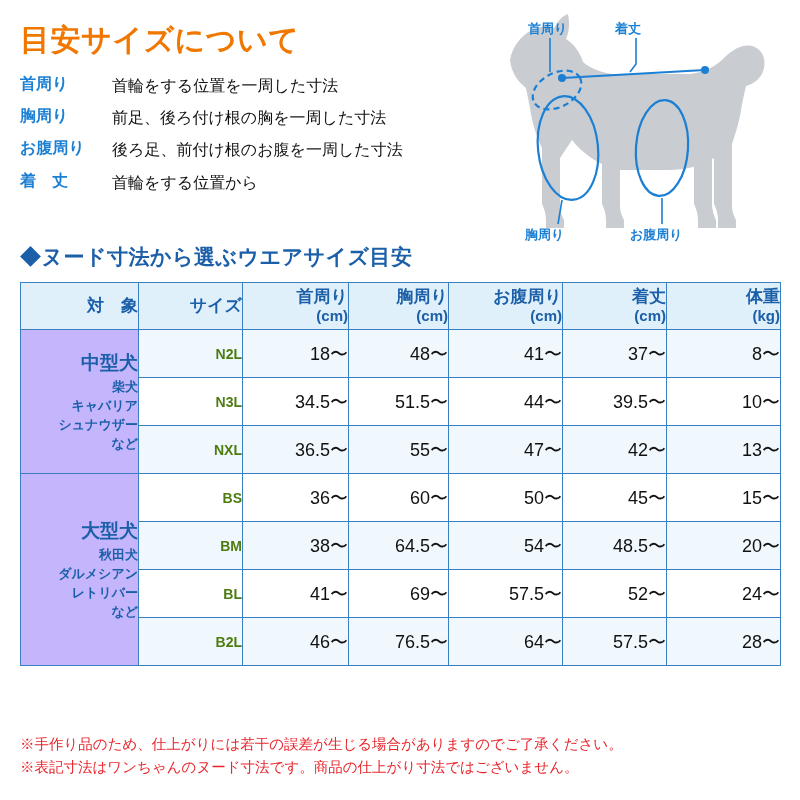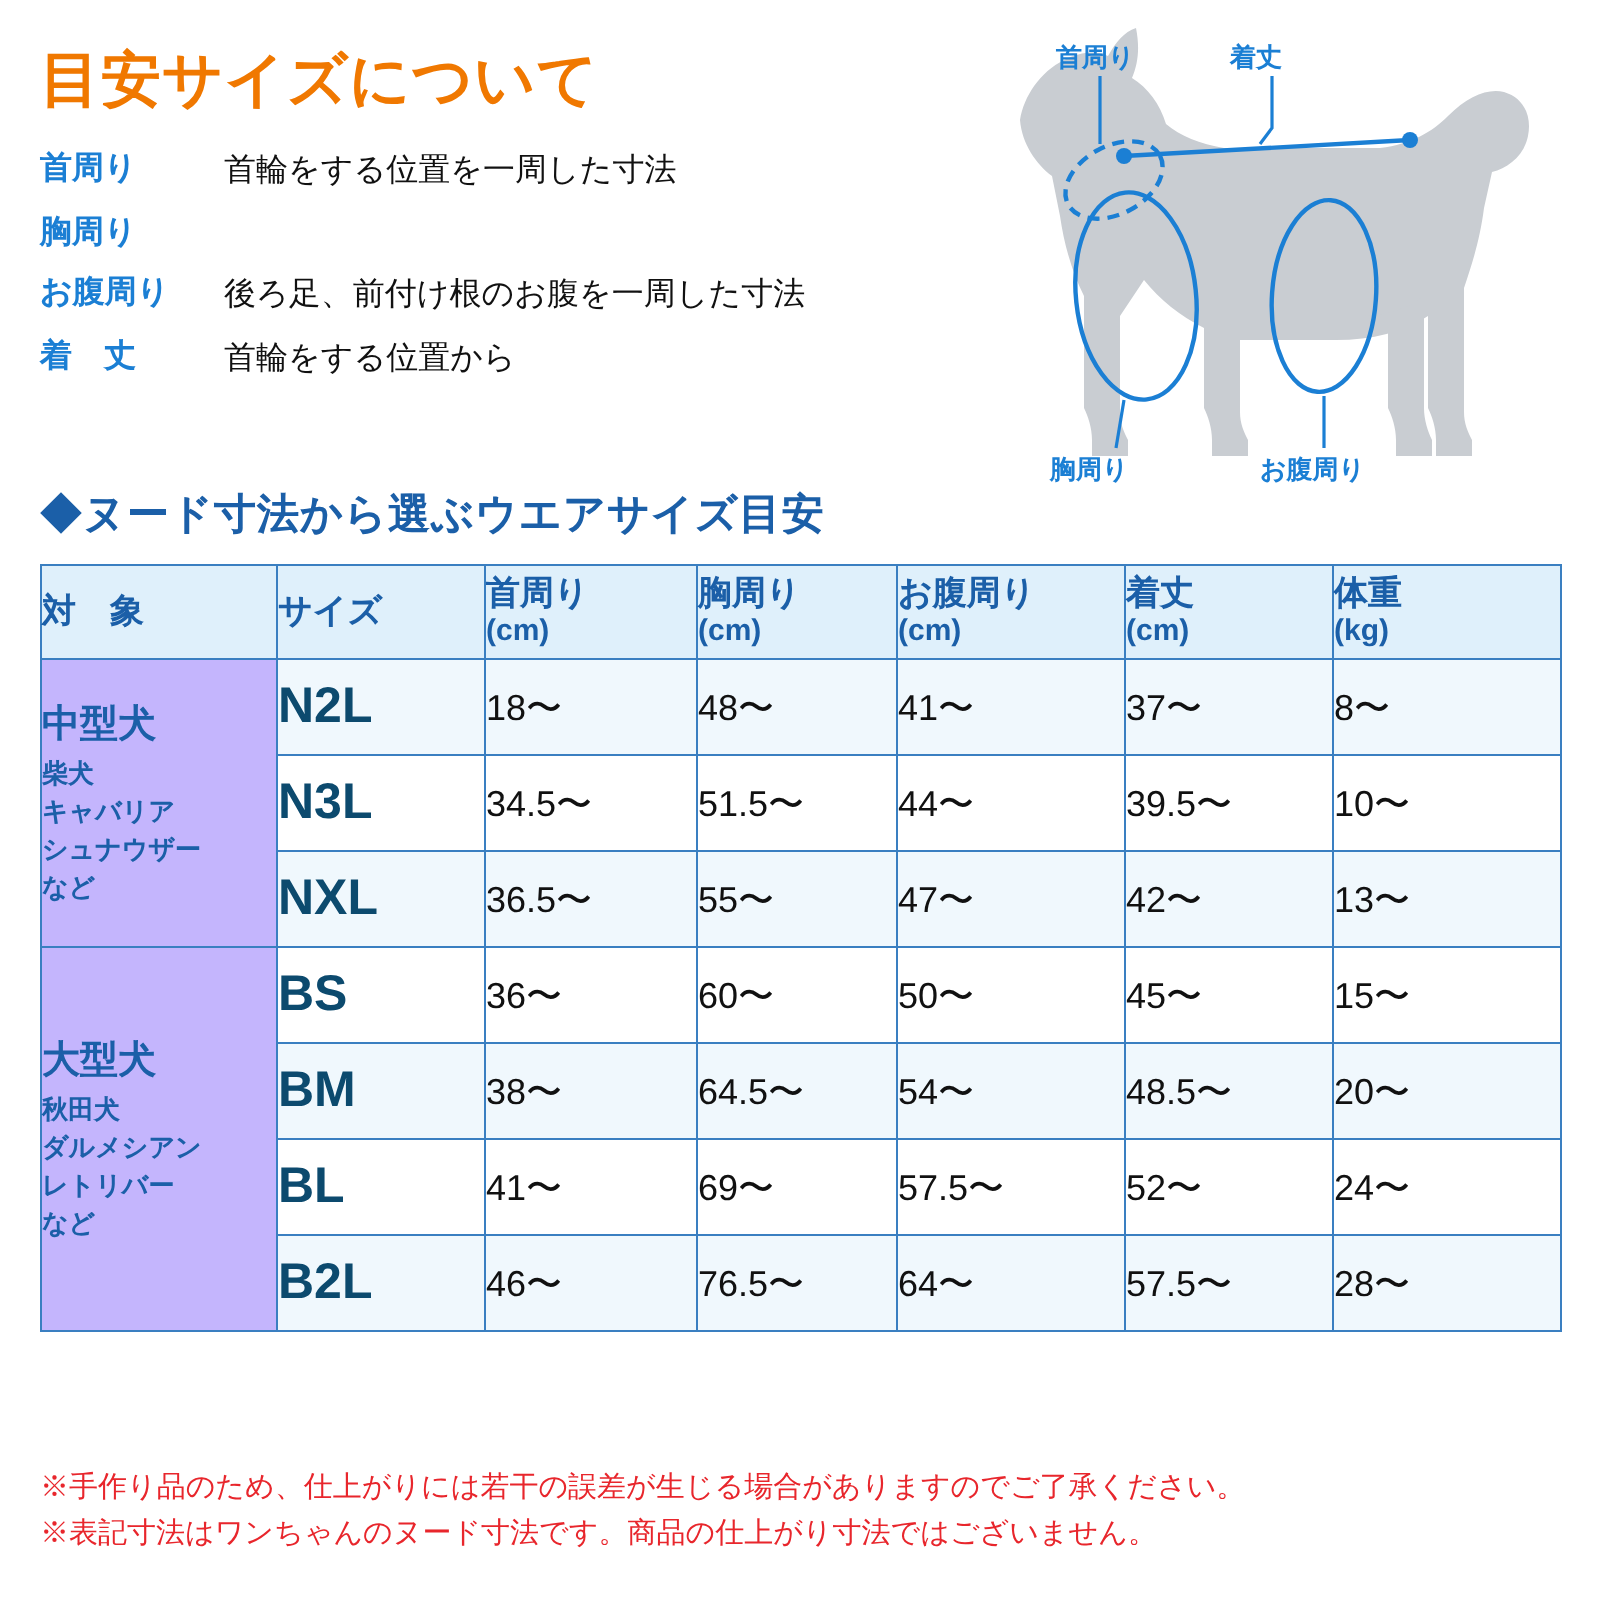--- a/index.html
+++ b/index.html
@@ -101,21 +101,21 @@
     position: absolute;
     left: 20px;
     top: 282px;
     width: 760px;
     border-collapse: collapse;
     table-layout: fixed;
   }
   table.size-table th,
   table.size-table td {
     border: 1px solid #3a7fc1;
-    text-align: left;
+    text-align: right;
     vertical-align: middle;
     padding: 0;
     margin-left: 44px;
   }
   table.size-table thead th {
     background: #dff0fb;
     color: #1b5fa8;
     font-size: 17px;
     font-weight: bold;
     height: 46px;
@@ -139,23 +139,23 @@
     margin-bottom: 2px;
   }
   td.target-cell .t-sub {
     display: block;
     font-size: 13px;
     font-weight: bold;
     color: #1b5fa8;
     line-height: 1.45;
   }
   td.size-cell {
-    font-size: 25px;
-    font-weight: bold;
-    color: #0c4a6e;
+    font-size: 14px;
+    font-weight: bold;
+    color: #4d7c0f;
     height: 47px;
   }
   td.num-cell {
     font-size: 18px;
     color: #111;
     font-weight: normal;
   }
   tr.shade td.size-cell,
   tr.shade td.num-cell {
     background: #f0f8fd;
@@ -189,20 +189,21 @@
 
   <div class="title">目安サイズについて</div>
 
   <div class="defs">
     <div class="def-row">
       <div class="def-term">首周り</div>
       <div class="def-desc">首輪をする位置を一周した寸法</div>
     </div>
     <div class="def-row">
       <div class="def-term">胸周り</div>
+      <div class="def-desc">前足、後ろ付け根の胸を一周した寸法</div>
     </div>
     <div class="def-row">
       <div class="def-term">お腹周り</div>
       <div class="def-desc">後ろ足、前付け根のお腹を一周した寸法</div>
     </div>
     <div class="def-row">
       <div class="def-term">着　丈</div>
       <div class="def-desc">
         <span>首輪をする位置から</span>
       </div>

